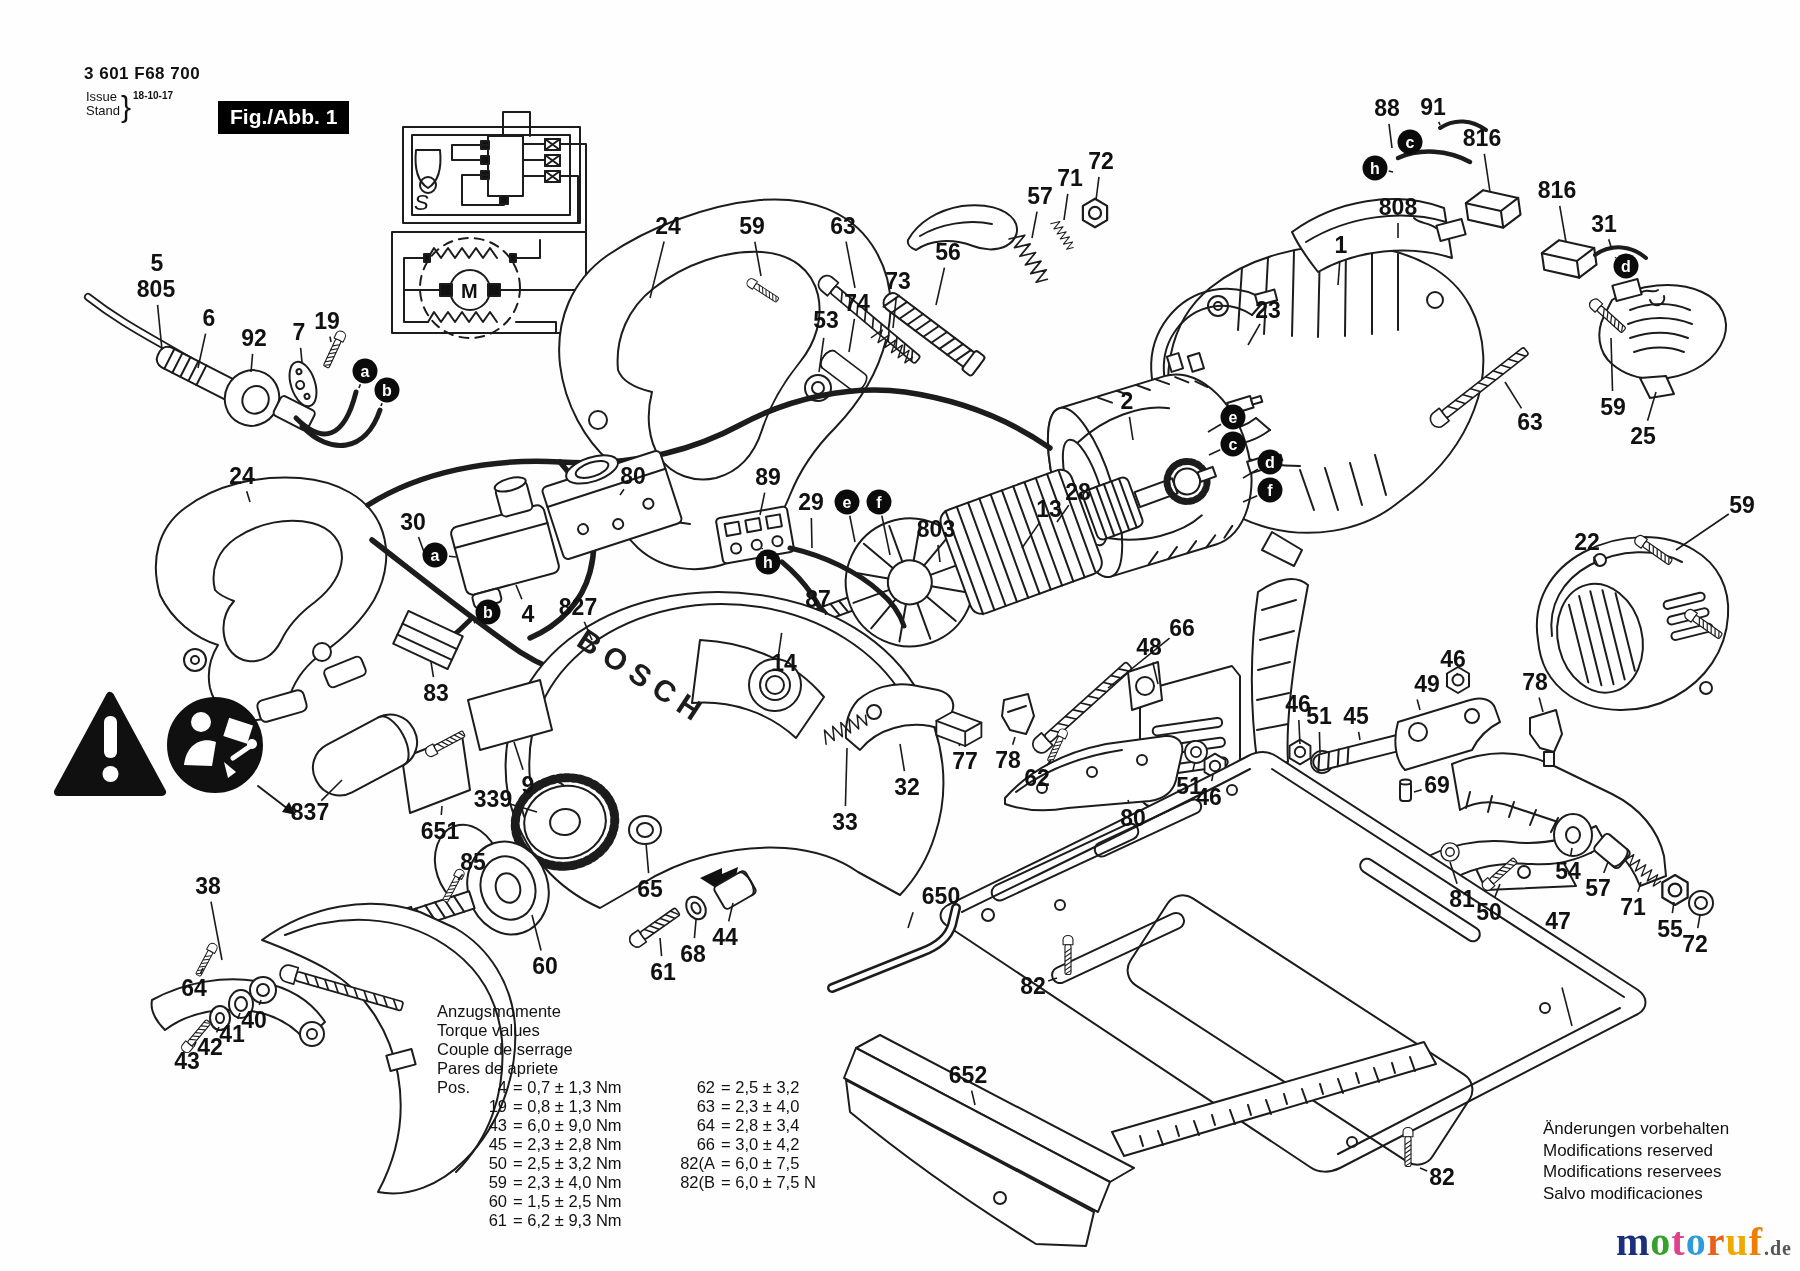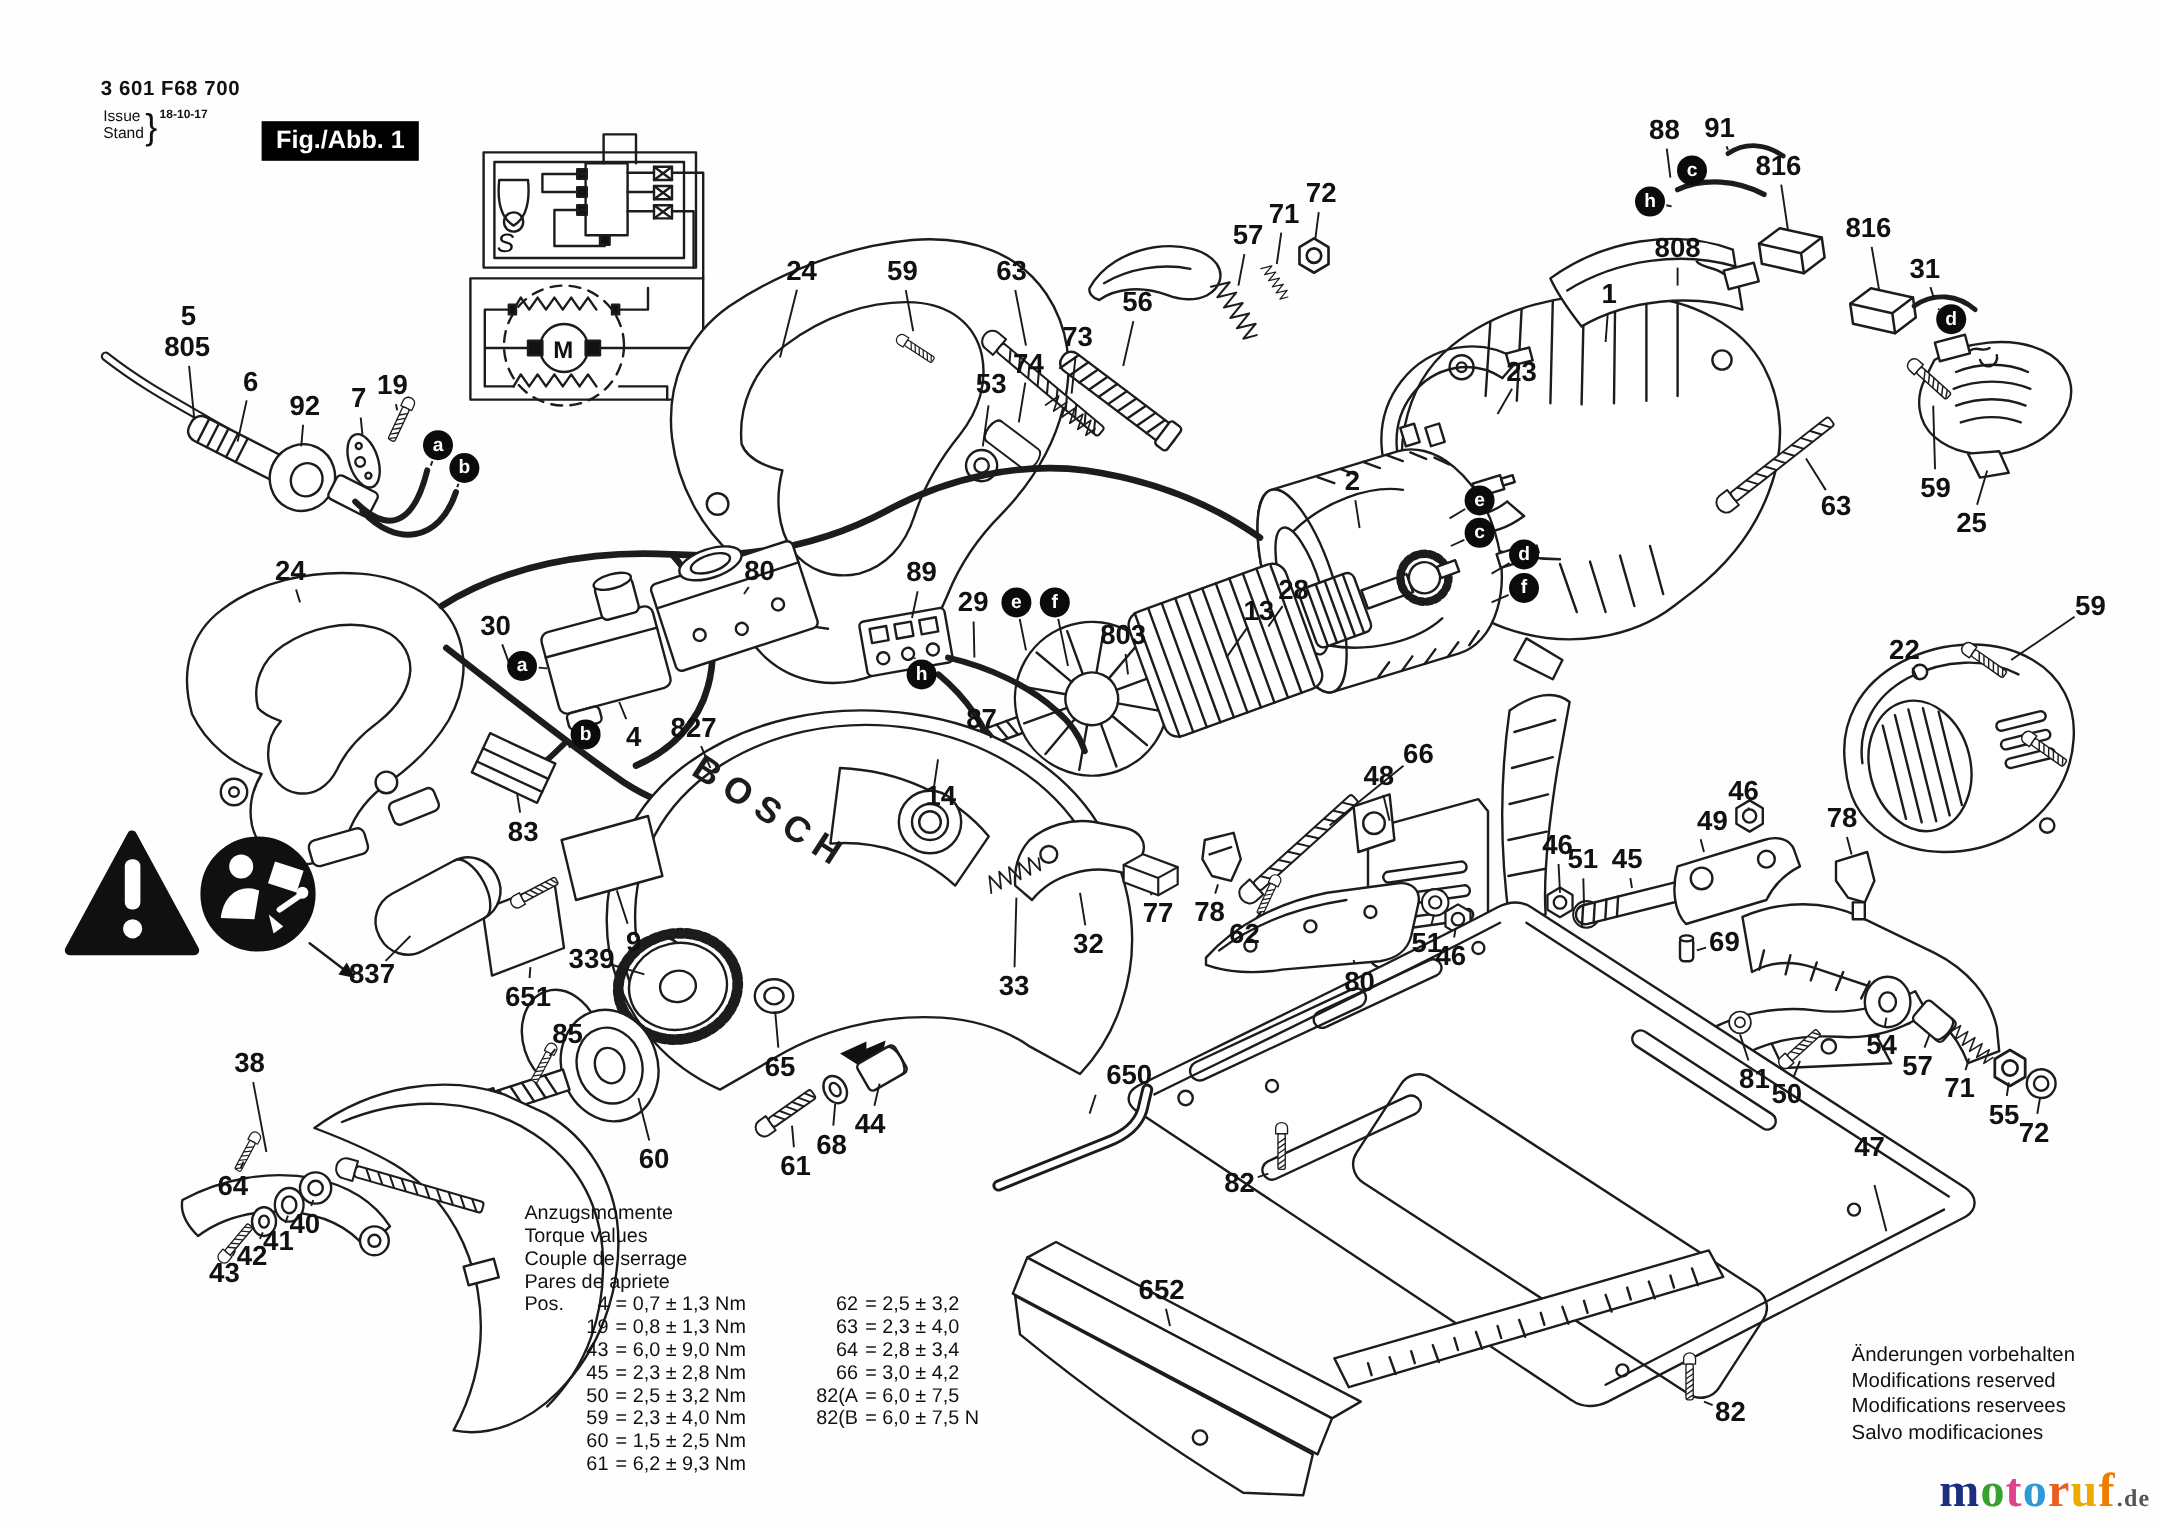--- a/index.html
+++ b/index.html
@@ -732,21 +732,21 @@
       <div class="callout" style="left: 1587px; top: 542px;">22</div>
       <div class="callout" style="left: 1742px; top: 505px;">59</div>
       <div class="callout" style="left: 1535px; top: 682px;">78</div>
       <div class="callout" style="left: 1462px; top: 899px;">81</div>
       <div class="callout" style="left: 1489px; top: 912px;">50</div>
       <div class="callout" style="left: 1568px; top: 871px;">54</div>
       <div class="callout" style="left: 1598px; top: 888px;">57</div>
       <div class="callout" style="left: 1633px; top: 907px;">71</div>
       <div class="callout" style="left: 1670px; top: 929px;">55</div>
       <div class="callout" style="left: 1695px; top: 944px;">72</div>
-      <div class="callout" style="left: 1558px; top: 956px;">47</div>
+      <div class="callout" style="left: 1558px; top: 921px;">47</div>
       <div class="letter" style="left: 365px; top: 371px;">a</div>
       <div class="letter" style="left: 387px; top: 390px;">b</div>
       <div class="letter" style="left: 1410px; top: 142px;">c</div>
       <div class="letter" style="left: 1375px; top: 168px;">h</div>
       <div class="letter" style="left: 1626px; top: 266px;">d</div>
       <div class="letter" style="left: 1233px; top: 417px;">e</div>
       <div class="letter" style="left: 1233px; top: 444px;">c</div>
       <div class="letter" style="left: 1270px; top: 462px;">d</div>
       <div class="letter" style="left: 1270px; top: 490px;">f</div>
       <div class="letter" style="left: 435px; top: 555px;">a</div>

